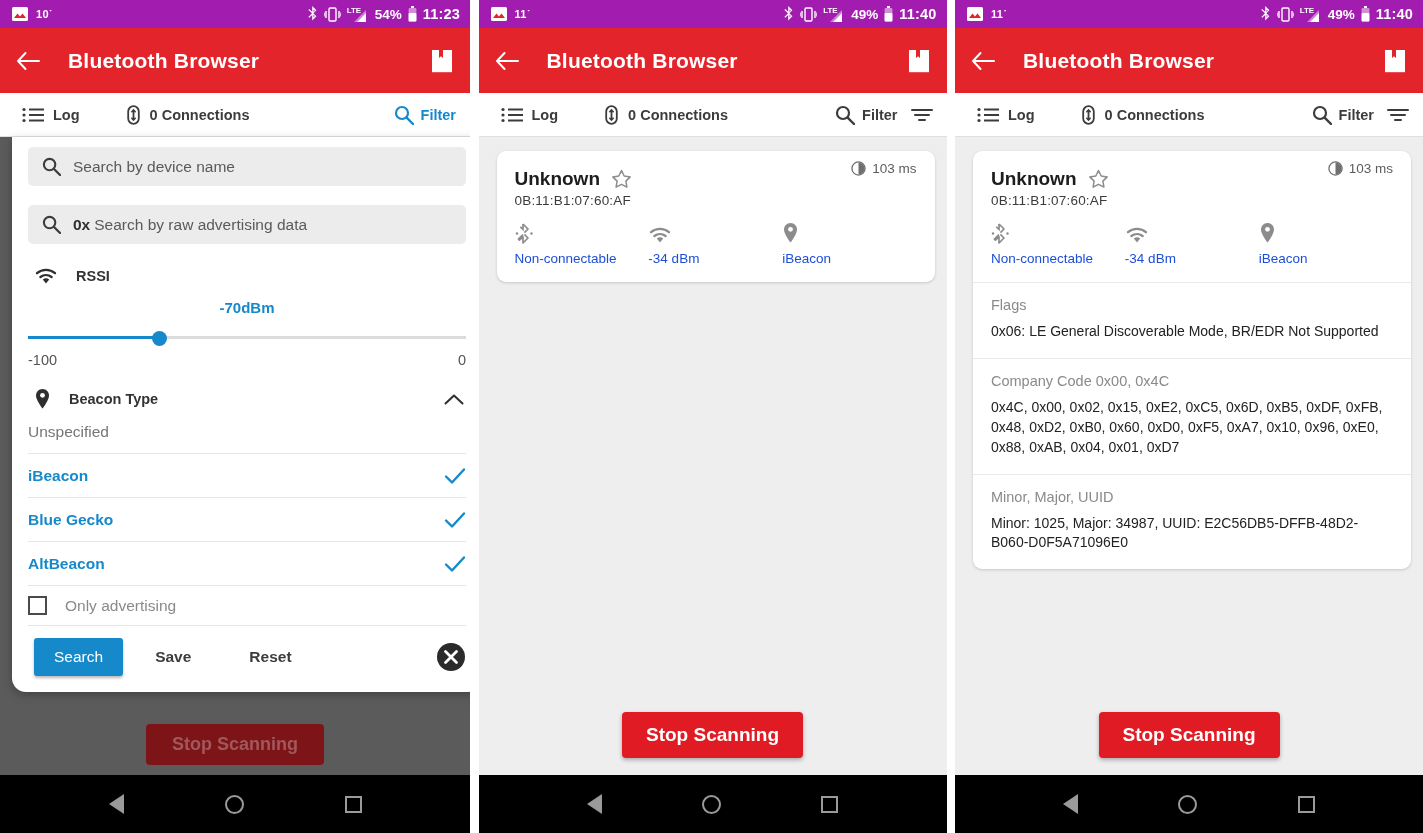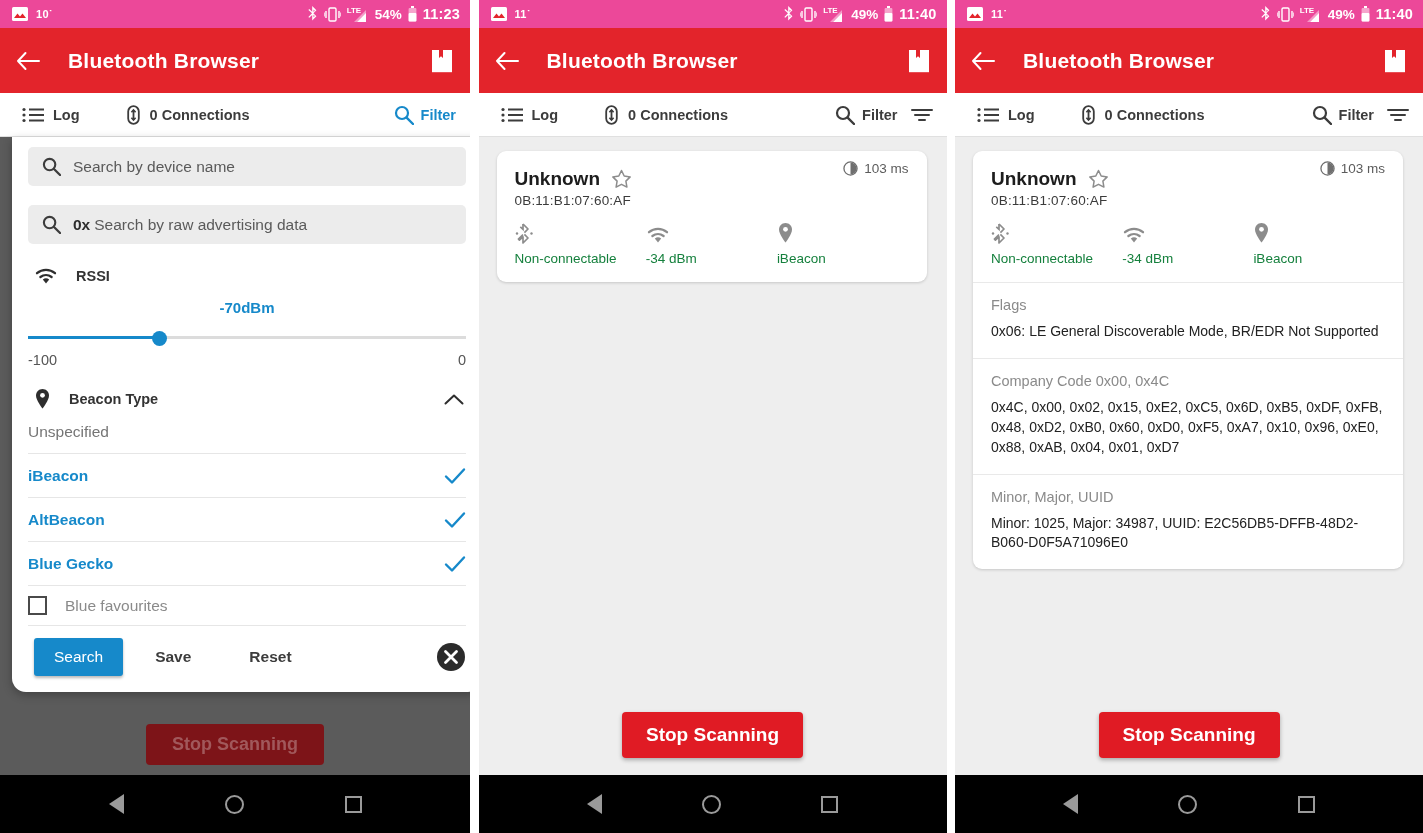--- a/index.html
+++ b/index.html
@@ -14,21 +14,21 @@
     position: relative;
     width: 470px; height: 833px;
     background: #eeeeee;
     overflow: hidden;
     flex: 0 0 auto;
   }
   .phone.p2, .phone.p3 { width: 468px; margin-left: 8.5px; }
 
   
   .statusbar {
-    height: 28px; background: #ec4899;
+    height: 28px; background: #a21caf;
     display: flex; align-items: center;
     padding: 0 10px 0 12px; color: #fff;
     font-size: 13px; font-weight: bold;
   }
   .sb-left { display: flex; align-items: center; gap: 8px; }
   .sb-right { margin-left: auto; display: flex; align-items: flex-end; gap: 6px; }
   .sb-temp { font-size: 11px; font-weight: bold; letter-spacing: .3px; }
   .sb-pct { font-size: 13.5px; font-weight: bold; }
   .sb-time { font-size: 14.5px; font-weight: bold; letter-spacing: .2px; }
   .lte { font-size: 8px; font-weight: bold; line-height: 1; }
@@ -124,36 +124,36 @@
     padding: 10px 20px; border-radius: 3px;
     font-size: 15.5px; font-weight: normal;
     box-shadow: 0 2px 3px rgba(0,0,0,.28);
   }
   .btn-text { background: none; border: none; font-size: 15.5px; font-weight: bold; color: #3c3c3c; }
   .btn-save { margin-left: 32px; }
   .btn-reset { margin-left: 58px; }
   .close-x { margin-left: auto; }
 
   
-  .content { padding: 14px 20px 0 18px; }
+  .content { padding: 14px 12px 0 18px; }
   .card {
     background: #fff; border-radius: 9px;
     box-shadow: 0 1px 3px rgba(0,0,0,.17);
     padding: 0;
   }
   .card-head { padding: 17px 18px 16px 18px; position: relative; }
   .dev-title-row { display: flex; align-items: center; gap: 11px; }
   .dev-name { font-size: 19px; font-weight: bold; color: #1d1d1d; }
   .dev-addr { font-size: 13.5px; color: #3b3b3b; margin-top: 3px; letter-spacing: .2px; }
   .timing { position: absolute; right: 18px; top: 10px;
     display: flex; align-items: center; gap: 6px; color: #5c5c5c; font-size: 13.5px; }
   .attrs { display: flex; margin-top: 14px; }
   .attr { width: 33.3%; }
   .attr .aico { height: 22px; display: flex; align-items: flex-end; color: #8c8c8c; }
-  .attr .atxt { font-size: 13.5px; color: #15803d; margin-top: 7px; }
+  .attr .atxt { font-size: 13.5px; color: #1d4ed8; margin-top: 7px; }
   .sect { border-top: 1px solid #e9e9e9; padding: 14px 18px 16px 18px; }
   .sect .skey { font-size: 14.5px; color: #8a8a8a; }
   .sect .sval { font-size: 14px; color: #222; margin-top: 9px; line-height: 1.42; }
 
   .stop-wrap { position: absolute; left: 0; bottom: 58px; width: 100%;
     display: flex; justify-content: center; padding-bottom: 17px; }
   .btn-stop {
     background: #E01B24; color: #fff; border: none;
     padding: 12px 24px; border-radius: 4px;
     font-size: 19px; font-weight: bold;
@@ -332,39 +332,39 @@
         </div>
         <div class="brow sel">
           <span class="name">iBeacon</span>
           <span class="check ico">
             <svg width="22" height="18" viewBox="0 0 22 18">
                 <path d="M2 9.5l6 6L20 2.5" stroke="#1689CA" stroke-width="2.4" fill="none" stroke-linecap="round" stroke-linejoin="round"></path>
               </svg>
           </span>
         </div>
         <div class="brow sel">
+          <span class="name">Blue Gecko</span>
+          <span class="check ico">
+            <svg width="22" height="18" viewBox="0 0 22 18">
+                <path d="M2 9.5l6 6L20 2.5" stroke="#1689CA" stroke-width="2.4" fill="none" stroke-linecap="round" stroke-linejoin="round"></path>
+              </svg>
+          </span>
+        </div>
+        <div class="brow sel">
           <span class="name">AltBeacon</span>
           <span class="check ico">
             <svg width="22" height="18" viewBox="0 0 22 18">
                 <path d="M2 9.5l6 6L20 2.5" stroke="#1689CA" stroke-width="2.4" fill="none" stroke-linecap="round" stroke-linejoin="round"></path>
               </svg>
           </span>
         </div>
-        <div class="brow sel">
-          <span class="name">Blue Gecko</span>
-          <span class="check ico">
-            <svg width="22" height="18" viewBox="0 0 22 18">
-                <path d="M2 9.5l6 6L20 2.5" stroke="#1689CA" stroke-width="2.4" fill="none" stroke-linecap="round" stroke-linejoin="round"></path>
-              </svg>
-          </span>
-        </div>
 
         <div class="fav-row">
           <span class="cb"></span>
-          <span>Blue favourites</span>
+          <span>Only advertising</span>
         </div>
       </div>
 
       <div class="sheet-actions">
         <button class="btn-search">Search</button>
         <button class="btn-text btn-save">Save</button>
         <button class="btn-text btn-reset">Reset</button>
         <span class="close-x ico">
           <svg width="30" height="30" viewBox="0 0 30 30">
               <circle cx="15" cy="15" r="14" fill="#2b2b2b"></circle>

